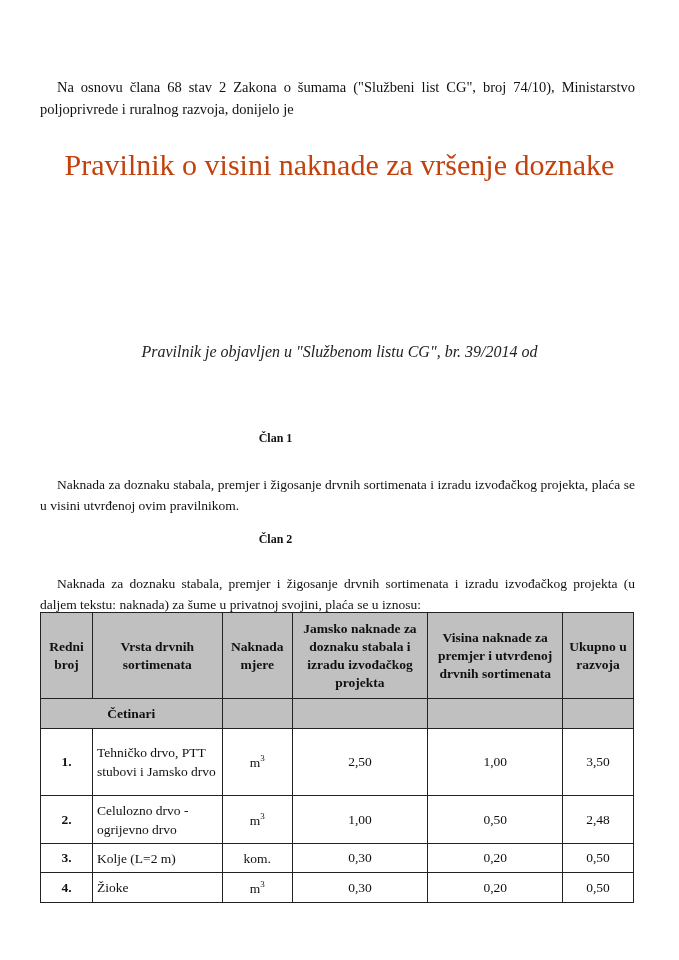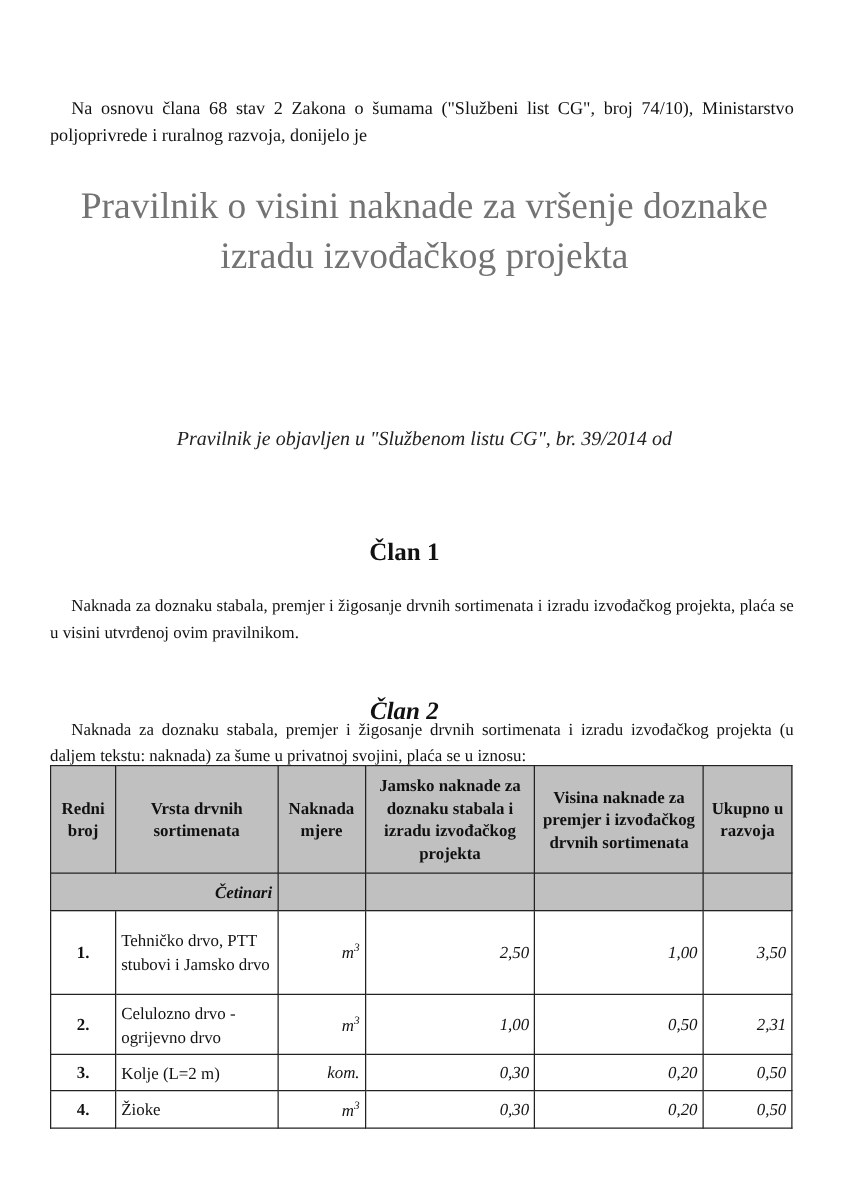--- a/index.html
+++ b/index.html
@@ -2,75 +2,74 @@
 <html><head>
   <meta charset="utf-8">
   <style>
     html, body { margin: 0; padding: 0; background: #ffffff; }
     body { width: 679px; height: 960px; position: relative; overflow: hidden;
            font-family: "Liberation Serif", "DejaVu Serif", serif; color: #111; }
     .intro { position: absolute; left: 40px; top: 76px; width: 595px;
              font-size: 14.5px; line-height: 22px; text-align: justify; }
     .intro .indent { display: inline-block; width: 17px; }
     .title { position: absolute; left: 0; top: 145px; width: 679px; text-align: center;
-             font-size: 30px; line-height: 40px; color: #737373; }
+             font-size: 30px; line-height: 40px; color: #c2410c; }
     .pub { position: absolute; left: 0; top: 341px; width: 679px; text-align: center;
            font-size: 16px; line-height: 22px; font-style: italic; color: #222; }
     .clan { position: absolute; left: 0; width: 551px; text-align: center;
-            font-size: 20px; font-weight: bold; padding-left: 48px; }
+            font-size: 12px; font-weight: bold; }
     .para { position: absolute; left: 40px; width: 595px; font-size: 13.5px; line-height: 21px;
             text-align: justify; }
     .para .indent { display: inline-block; width: 17px; }
     table.fees { position: absolute; left: 40px; top: 612px; width: 594px;
                  border-collapse: collapse; font-size: 13.5px; }
     table.fees td, table.fees th { border: 1.5px solid #222; padding: 0 4px; }
     table.fees th { background: #c0c0c0; font-weight: bold; font-size: 13.5px; line-height: 18px;
                     text-align: center; color: #111; }
     table.fees tr.group td { background: #c0c0c0; font-weight: bold; }
     td.num { text-align: center; font-weight: bold; }
     td.txt { text-align: left; line-height: 19px; }
-    td.c { text-align: right; font-style: italic; }
+    td.c { text-align: center; }
     sup { font-size: 9px; }
   </style>
 </head>
 <body>
 
 <div class="intro"><span class="indent"></span><span>Na osnovu člana 68 stav 2 Zakona o šumama ("Službeni list CG", broj 74/10), Ministarstvo poljoprivrede i ruralnog razvoja, donijelo je</span></div>
 
 <div class="title">
   <div>Pravilnik o visini naknade za vršenje doznake</div>
-  <div>izradu izvođačkog projekta</div>
 </div>
 
 <div class="pub">
   <div>Pravilnik je objavljen u "Službenom listu CG", br. 39/2014 od</div>
 </div>
 
 <div class="clan" style="top:431px;">Član 1</div>
 <div class="para" style="top:474px;"><span class="indent"></span><span>Naknada za doznaku stabala, premjer i žigosanje drvnih sortimenata i izradu izvođačkog projekta, plaća se u visini utvrđenoj ovim pravilnikom.</span></div>
 
-<div class="clan" style="top:558px;font-style:italic;">Član 2</div>
+<div class="clan" style="top:532px;">Član 2</div>
 <div class="para" style="top:573px;"><span class="indent"></span><span>Naknada za doznaku stabala, premjer i žigosanje drvnih sortimenata i izradu izvođačkog projekta (u daljem tekstu: naknada) za šume u privatnoj svojini, plaća se u iznosu:</span></div>
 
 <table class="fees">
   <colgroup>
     <col style="width:52px">
       <col style="width:130px">
       <col style="width:70px">
     <col style="width:136px">
       <col style="width:135px">
       <col style="width:71px">
   </colgroup>
   <tbody>
       <tr style="height:86px;">
     <th>Redni broj</th>
     <th>Vrsta drvnih sortimenata</th>
     <th>Naknada mjere</th>
     <th>Jamsko naknade za doznaku stabala i izradu izvođačkog projekta</th>
-    <th>Visina naknade za premjer i izvođačkog drvnih sortimenata</th>
+    <th>Visina naknade za premjer i utvrđenoj drvnih sortimenata</th>
     <th>Ukupno u razvoja</th>
   </tr>
   <tr class="group" style="height:30px;">
     <td colspan="2" class="c">Četinari</td>
     <td></td>
     <td></td>
     <td></td>
     <td></td>
   </tr>
   <tr style="height:67px;">
@@ -80,21 +79,21 @@
     <td class="c">2,50</td>
     <td class="c">1,00</td>
     <td class="c">3,50</td>
   </tr>
   <tr style="height:48px;">
     <td class="num">2.</td>
     <td class="txt">Celulozno drvo - ogrijevno drvo</td>
     <td class="c"><span>m</span><sup>3</sup></td>
     <td class="c">1,00</td>
     <td class="c">0,50</td>
-    <td class="c">2,31</td>
+    <td class="c">2,48</td>
   </tr>
   <tr style="height:29px;">
     <td class="num">3.</td>
     <td class="txt">Kolje (L=2 m)</td>
     <td class="c"><span>kom.</span><sup></sup></td>
     <td class="c">0,30</td>
     <td class="c">0,20</td>
     <td class="c">0,50</td>
   </tr>
   <tr style="height:30px;">

